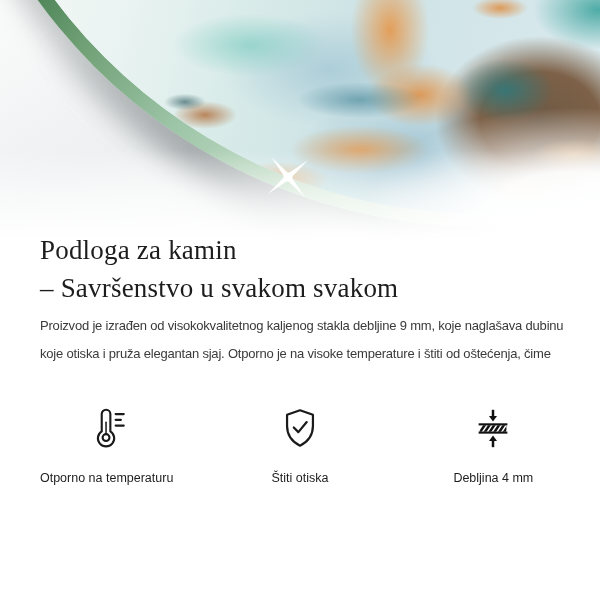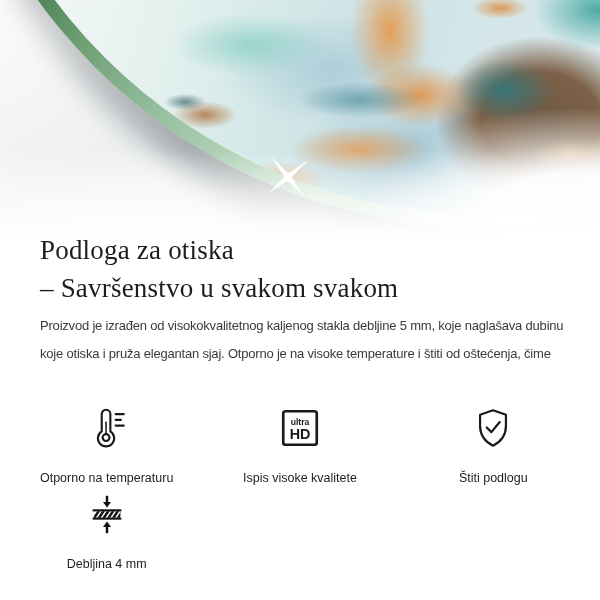--- a/index.html
+++ b/index.html
@@ -76,58 +76,50 @@
     <div class="hero-fade"></div>
     <svg class="sparkle" viewBox="0 0 52 52">
       <g transform="rotate(-40 26 26)">
         <path d="M26 0 L28.6 23.4 L52 26 L28.6 28.6 L26 52 L23.4 28.6 L0 26 L23.4 23.4 Z" fill="#ffffff" opacity="0.95"></path>
         <circle cx="26" cy="26" r="4.5" fill="#ffffff"></circle>
       </g>
     </svg>
   </div>
 
   <h1 class="title">
-    <span>Podloga za otiska</span>
+    <span>Podloga za kamin</span>
     <span>– Savršenstvo u svakom svakom</span>
   </h1>
 
   <div class="desc">
-    <div>Proizvod je izrađen od visokokvalitetnog kaljenog stakla debljine 5 mm, koje naglašava dubinu</div>
+    <div>Proizvod je izrađen od visokokvalitetnog kaljenog stakla debljine 9 mm, koje naglašava dubinu</div>
     <div>koje otiska i pruža elegantan sjaj. Otporno je na visoke temperature i štiti od oštećenja, čime</div>
   </div>
 
   <div class="features">
 
     <div class="feature">
       <svg class="icon" viewBox="0 0 48 48" fill="none" stroke="#1a1a1a" stroke-width="2.2" stroke-linecap="round">
         <path d="M18.5 9.5 a4.5 4.5 0 0 1 9 0 V27.5 a8.5 8.5 0 1 1 -9 0 Z"></path>
         <circle cx="23" cy="34" r="3.6"></circle>
         <path d="M23 30.2 V18" stroke-width="1.6"></path>
         <path d="M33 9.5 H41.5"></path>
         <path d="M33 15.5 H38.5"></path>
         <path d="M33 21.5 H41.5"></path>
       </svg>
       <div class="label">Otporno na temperaturu</div>
     </div>
 
-    <div class="feature">
-      <svg class="icon" viewBox="0 0 48 48">
-        <rect x="6.5" y="6.5" width="35" height="35" rx="2.5" fill="none" stroke="#1a1a1a" stroke-width="2.8"></rect>
-        <text x="24" y="20.5" text-anchor="middle" font-size="9" font-weight="bold" fill="#1a1a1a">ultra</text>
-        <text x="24" y="35.5" text-anchor="middle" font-size="15" font-weight="bold" fill="#1a1a1a">HD</text>
-      </svg>
-      <div class="label">Ispis visoke kvalitete</div>
-    </div>
 
     <div class="feature">
       <svg class="icon" viewBox="0 0 48 48" fill="none" stroke="#1a1a1a" stroke-width="2.3" stroke-linecap="round" stroke-linejoin="round">
         <path d="M24 5.5 L37.5 10.2 V22 C37.5 31.8 31.8 38.6 24 42.5 C16.2 38.6 10.5 31.8 10.5 22 V10.2 Z"></path>
         <path d="M17.5 23.5 L22.3 28.3 L31 17.8"></path>
       </svg>
-      <div class="label">Štiti podlogu</div>
+      <div class="label">Štiti otiska</div>
     </div>
 
 
 
     <div class="feature">
       <svg class="icon" viewBox="0 0 48 48">
         <defs>
             <clipPath id="barClip">
               <rect x="10" y="21" width="28" height="7"></rect>
             </clipPath>

